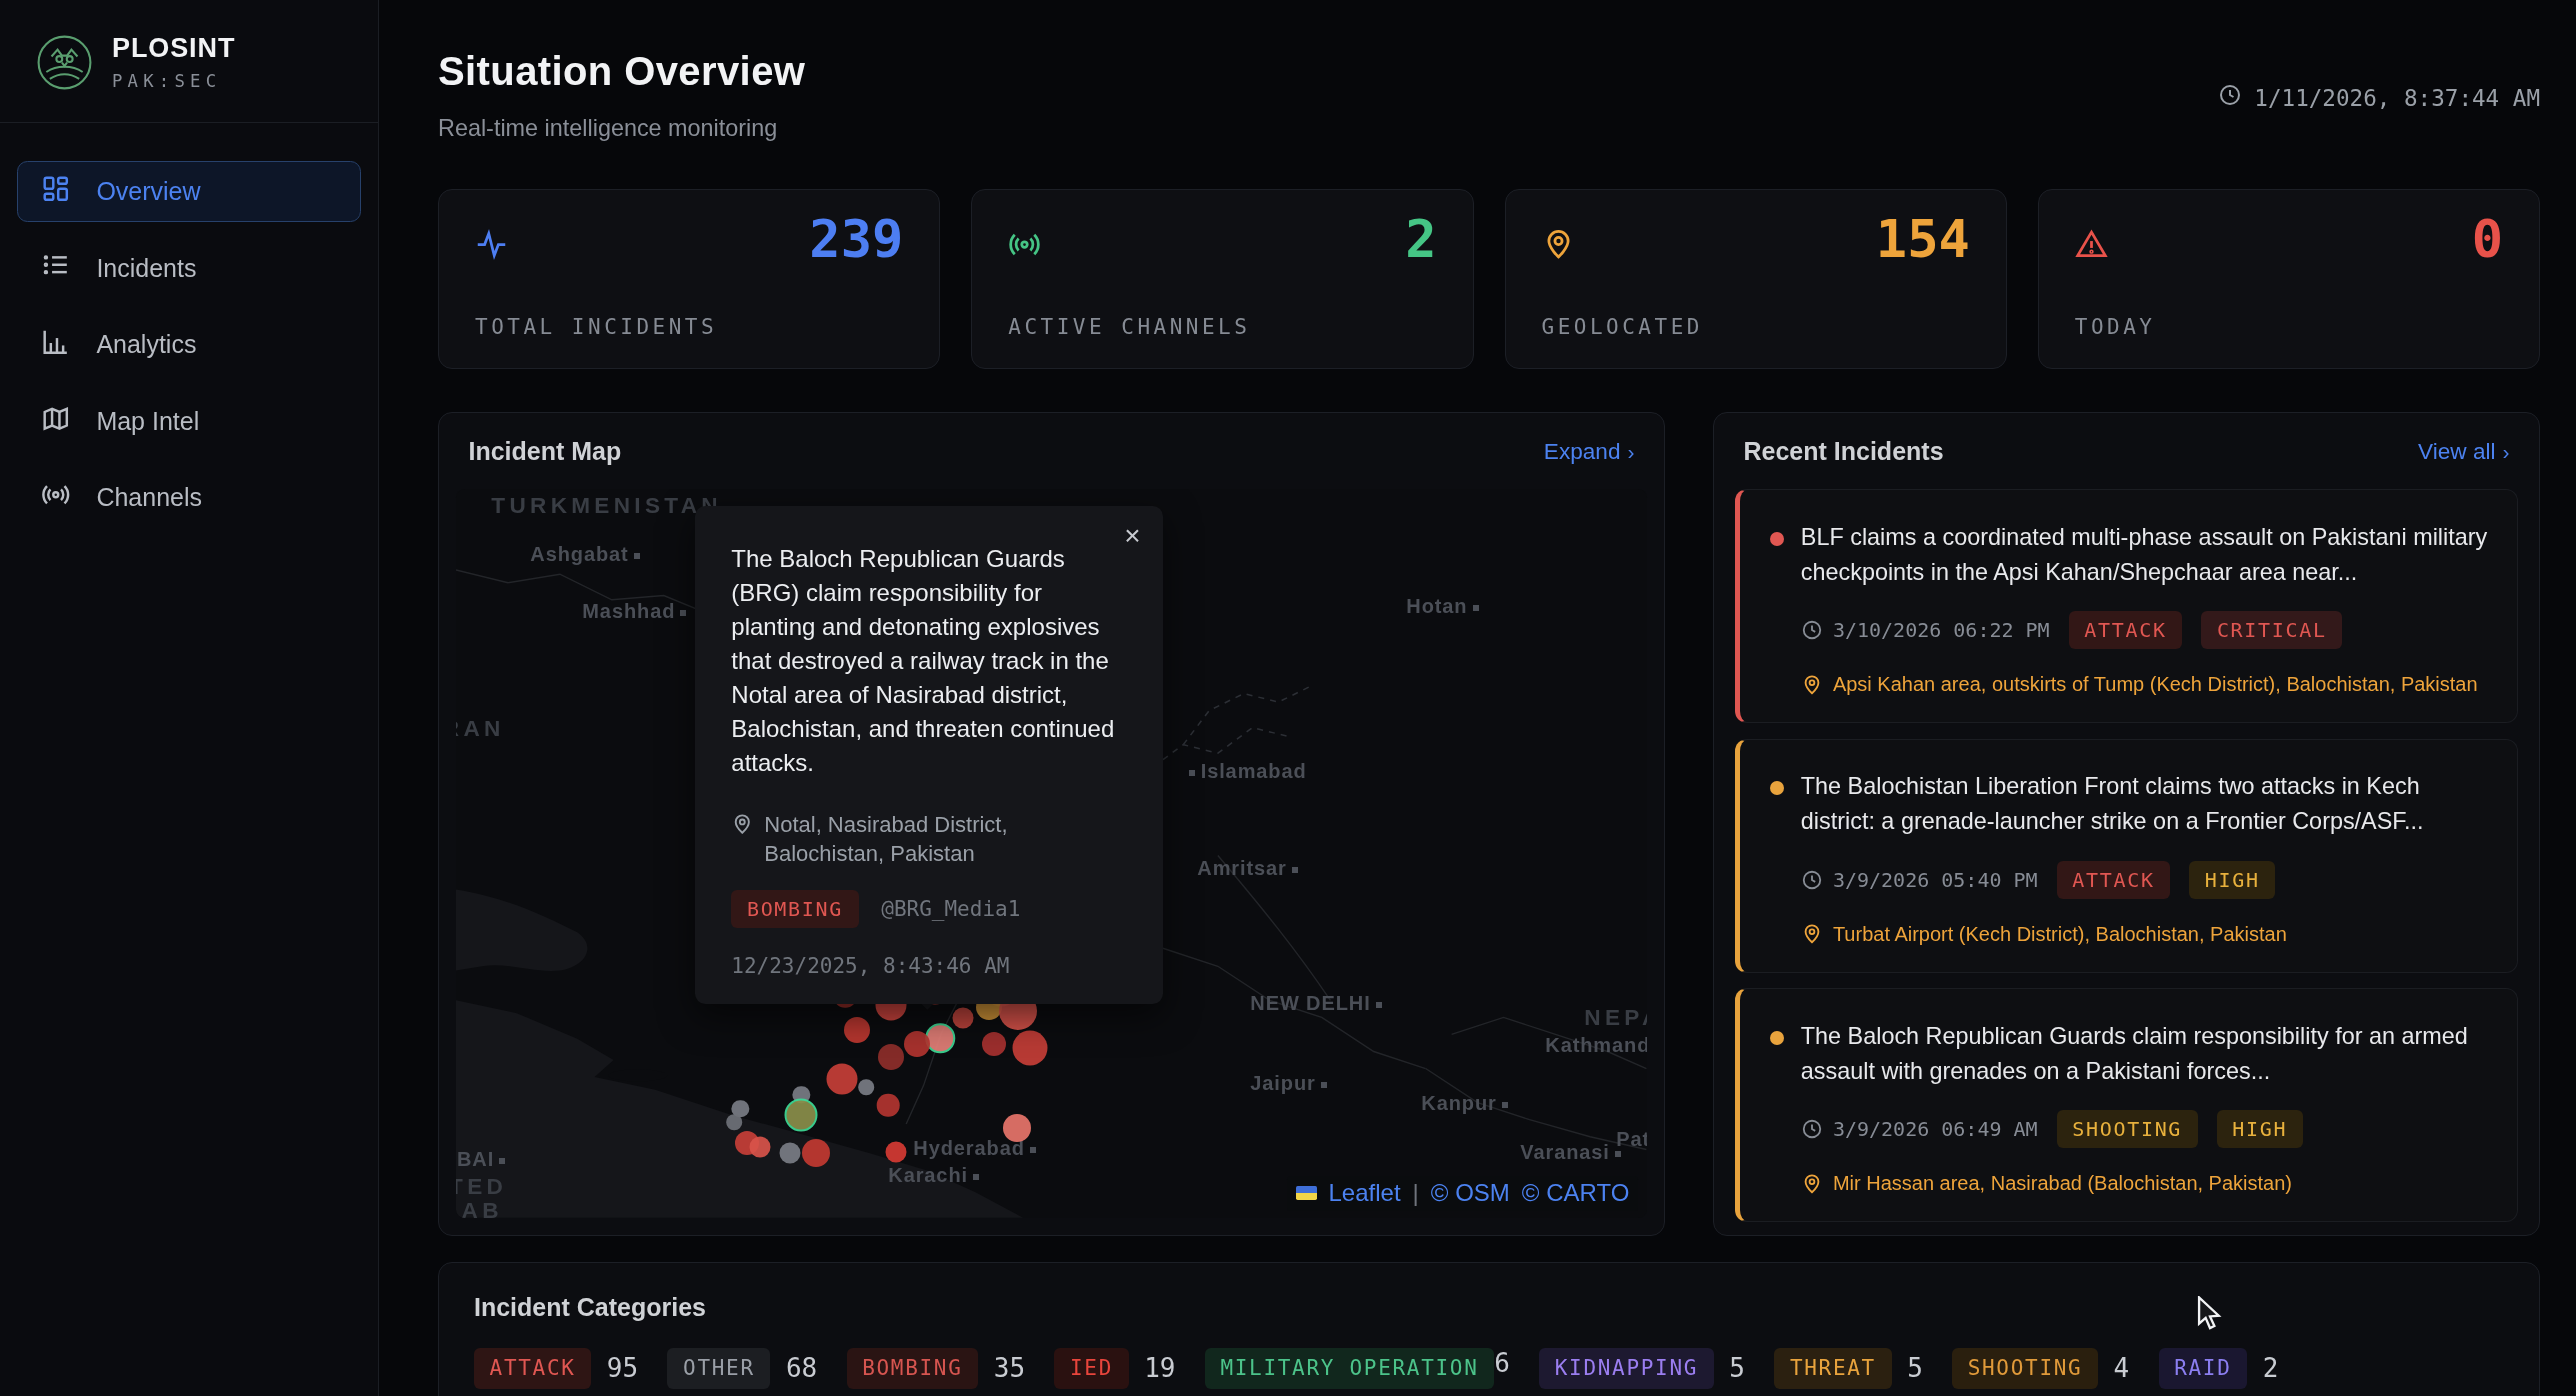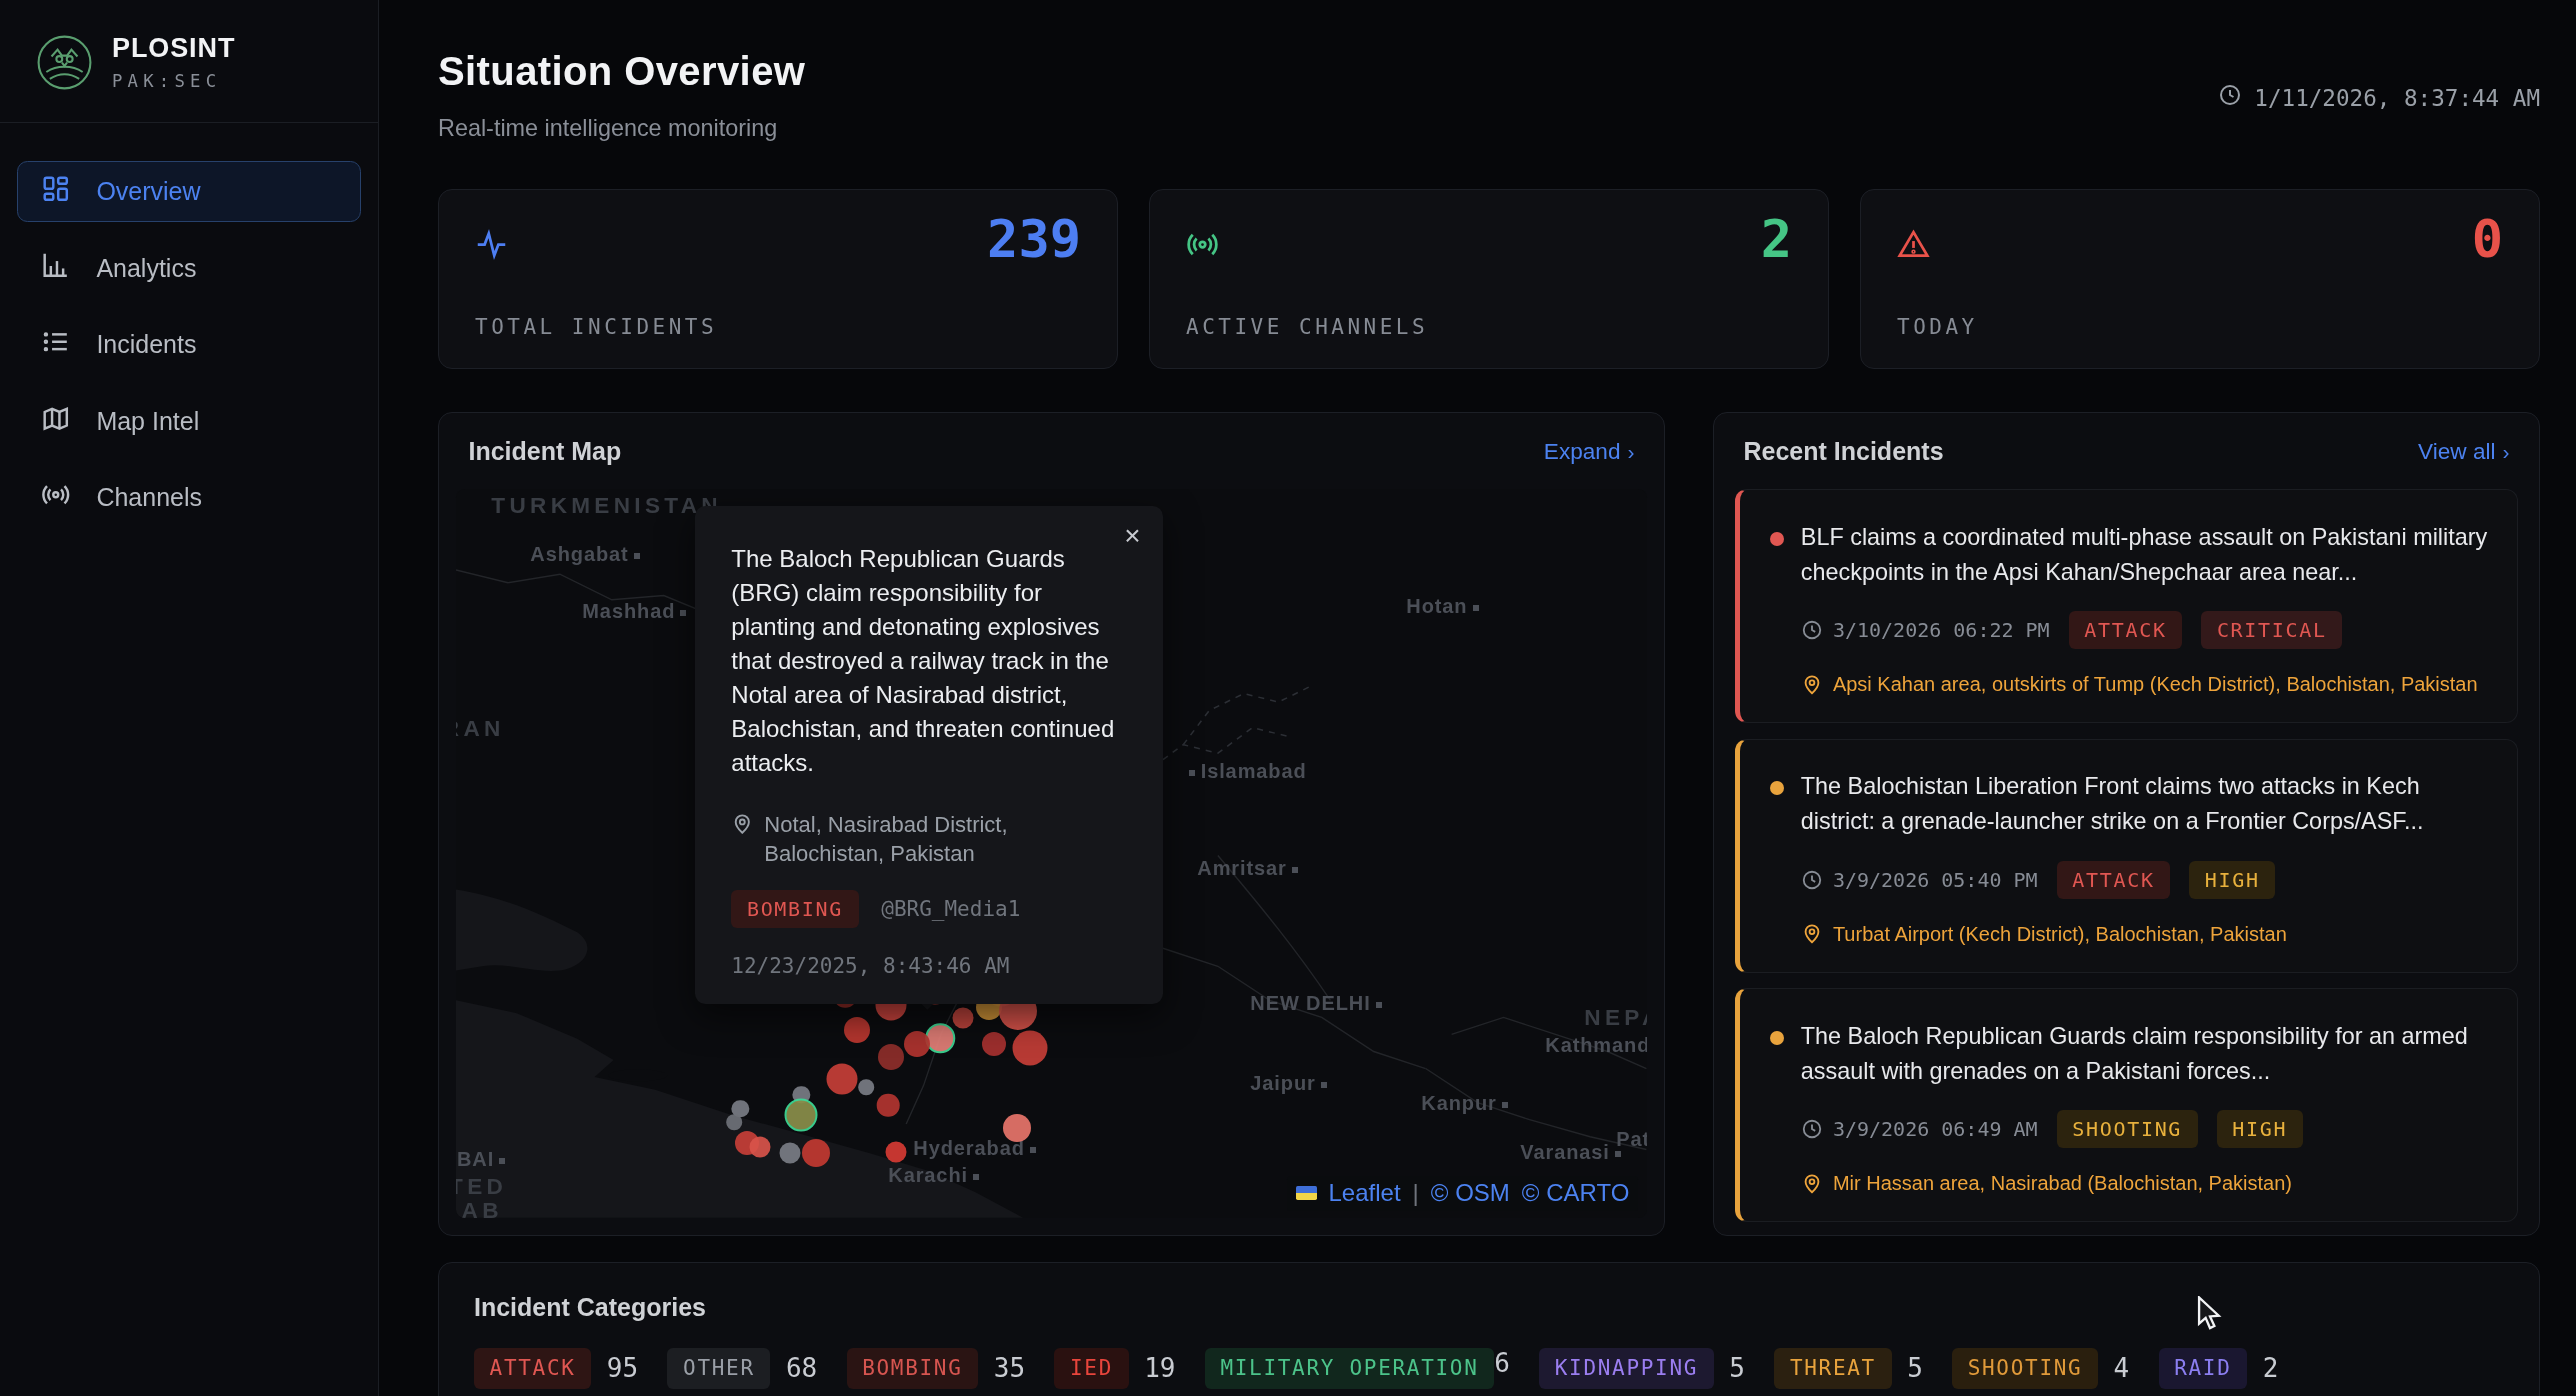--- a/index.html
+++ b/index.html
@@ -158,40 +158,40 @@
             <rect x="14" y="3" width="7" height="5" rx="1.5"></rect>
             <rect x="14" y="12" width="7" height="9" rx="1.5"></rect>
             <rect x="3" y="16" width="7" height="5" rx="1.5"></rect>
           </svg>
       </span>
       <span>Overview</span>
     </div>
     <div class="nav-item">
       <span>
         <svg viewBox="0 0 24 24" fill="none" stroke="currentColor" stroke-width="2">
-            <path d="M3 3 L3 21 L21 21"></path>
-            <line x1="8" y1="21" x2="8" y2="13"></line>
-            <line x1="13" y1="21" x2="13" y2="9"></line>
-            <line x1="18" y1="21" x2="18" y2="15"></line>
-          </svg>
-      </span>
-      <span>Analytics</span>
-    </div>
-    <div class="nav-item">
-      <span>
-        <svg viewBox="0 0 24 24" fill="none" stroke="currentColor" stroke-width="2">
             <line x1="9" y1="6" x2="21" y2="6"></line>
             <line x1="9" y1="12" x2="21" y2="12"></line>
             <line x1="9" y1="18" x2="21" y2="18"></line>
             <circle cx="4" cy="6" r="0.8"></circle>
             <circle cx="4" cy="12" r="0.8"></circle>
             <circle cx="4" cy="18" r="0.8"></circle>
           </svg>
       </span>
       <span>Incidents</span>
+    </div>
+    <div class="nav-item">
+      <span>
+        <svg viewBox="0 0 24 24" fill="none" stroke="currentColor" stroke-width="2">
+            <path d="M3 3 L3 21 L21 21"></path>
+            <line x1="8" y1="21" x2="8" y2="13"></line>
+            <line x1="13" y1="21" x2="13" y2="9"></line>
+            <line x1="18" y1="21" x2="18" y2="15"></line>
+          </svg>
+      </span>
+      <span>Analytics</span>
     </div>
     <div class="nav-item">
       <span>
         <svg viewBox="0 0 24 24" fill="none" stroke="currentColor" stroke-width="2">
             <path d="M9 4 L3 6.5 L3 20 L9 17.5 L15 20 L21 17.5 L21 4 L15 6.5 Z"></path>
             <line x1="9" y1="4" x2="9" y2="17.5"></line>
             <line x1="15" y1="6.5" x2="15" y2="20"></line>
           </svg>
       </span>
       <span>Map Intel</span>
@@ -235,20 +235,30 @@
     <div class="stat-card">
       <span class="stat-icon" style="color: rgb(69, 197, 133);">
         <svg viewBox="0 0 24 24" fill="none" stroke="currentColor" stroke-width="2">
             <circle cx="12" cy="12" r="2"></circle>
             <path d="M7.7 7.7 a6 6 0 0 0 0 8.6 M16.3 7.7 a6 6 0 0 1 0 8.6"></path>
             <path d="M4.9 4.9 a10 10 0 0 0 0 14.2 M19.1 4.9 a10 10 0 0 1 0 14.2"></path>
           </svg>
       </span>
       <span class="stat-value mono" style="color: rgb(69, 197, 133);">2</span>
       <span class="stat-label mono">ACTIVE CHANNELS</span>
+    </div>
+    <div class="stat-card">
+      <span class="stat-icon" style="color: rgb(238, 164, 59);">
+        <svg viewBox="0 0 24 24" fill="none" stroke="currentColor" stroke-width="2">
+            <path d="M12 21 C12 21 5 14.5 5 9.5 A7 7 0 0 1 19 9.5 C19 14.5 12 21 12 21 Z"></path>
+            <circle cx="12" cy="9.5" r="2.6"></circle>
+          </svg>
+      </span>
+      <span class="stat-value mono" style="color: rgb(238, 164, 59);">154</span>
+      <span class="stat-label mono">GEOLOCATED</span>
     </div>
     <div class="stat-card">
       <span class="stat-icon" style="color: rgb(232, 82, 74);">
         <svg viewBox="0 0 24 24" fill="none" stroke="currentColor" stroke-width="2">
             <path d="M12 3 L22 20 L2 20 Z"></path>
             <line x1="12" y1="9.5" x2="12" y2="14.5"></line>
             <circle cx="12" cy="17.2" r="0.6"></circle>
           </svg>
       </span>
       <span class="stat-value mono" style="color: rgb(232, 82, 74);">0</span>

